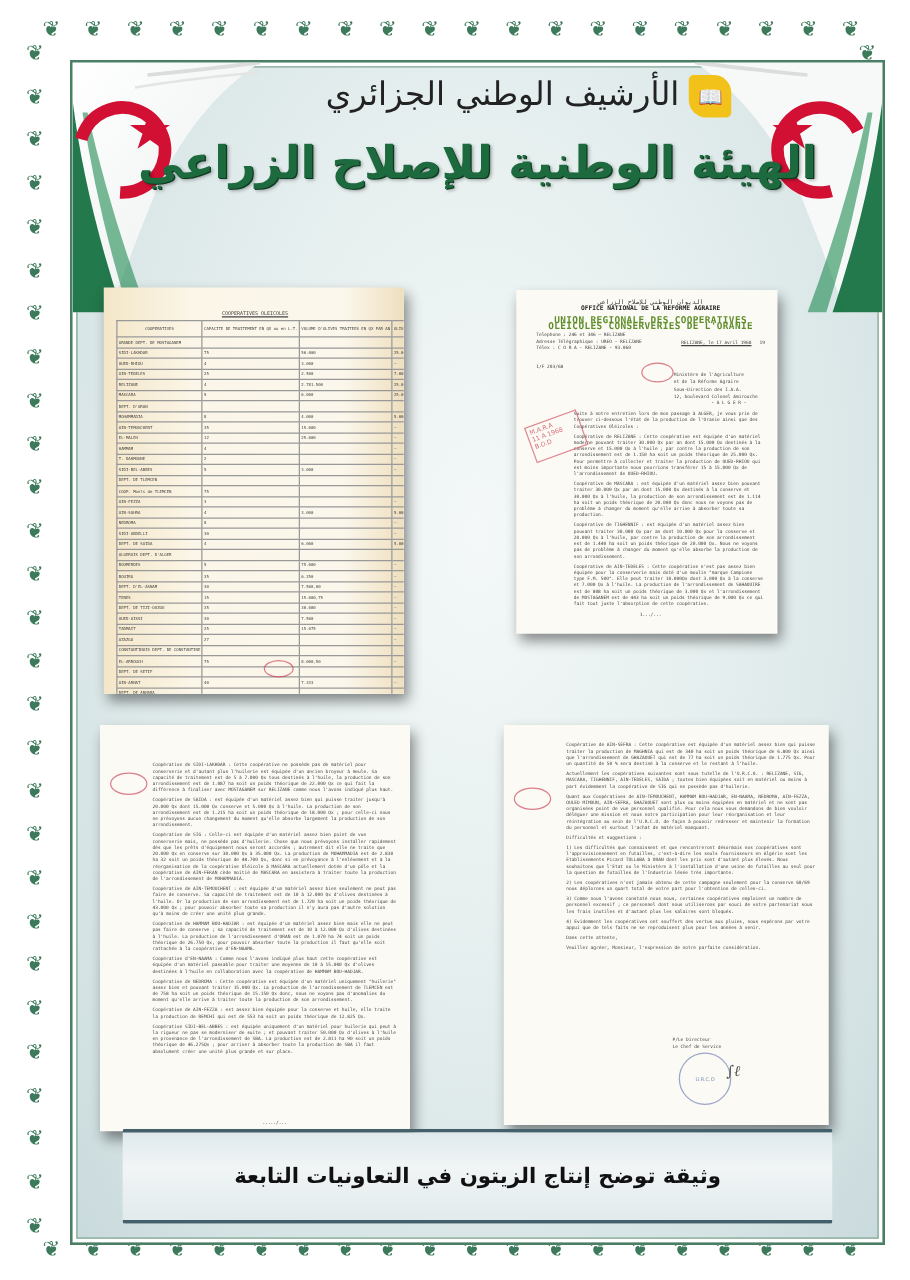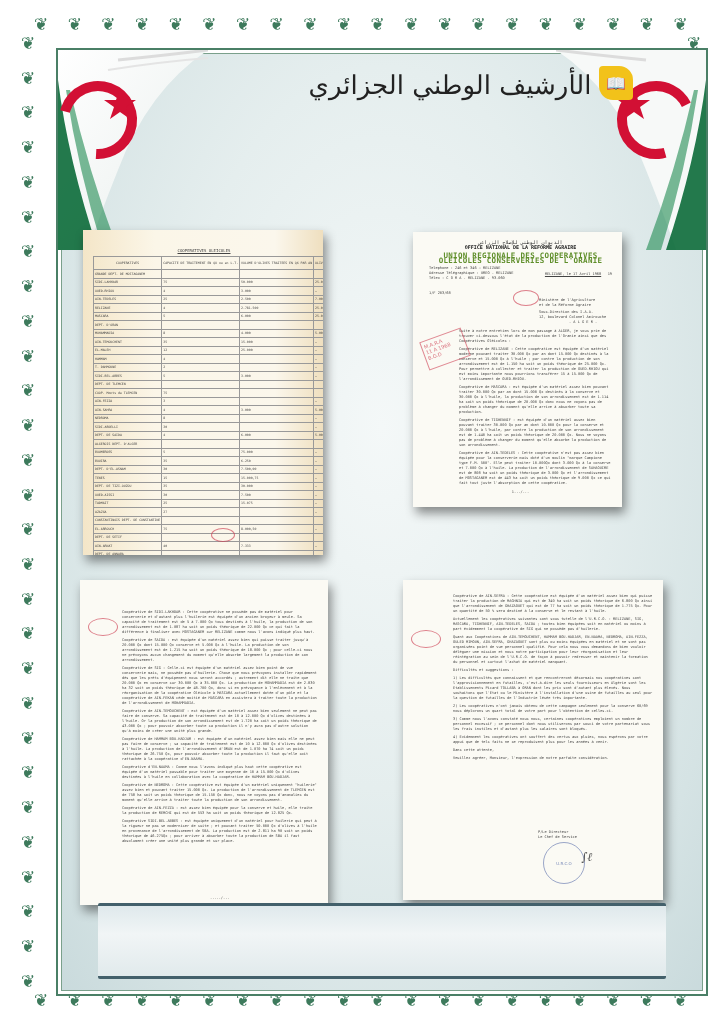--- a/index.html
+++ b/index.html
@@ -10,21 +10,21 @@
   .orn-row.bottom{bottom:0;}
   .orn-col{position:absolute;top:22px;bottom:22px;width:24px;display:flex;flex-direction:column;justify-content:space-between;align-items:center;overflow:hidden;}
   .orn-col.left{left:0;}
   .orn-col.right{right:0;}
   .orn{color:#3d7a5c;font-size:17px;line-height:18px;font-family:"DejaVu Sans",sans-serif;}
   .inner{position:absolute;left:40px;top:36px;width:648px;height:944px;border:2px solid #4a7f66;box-shadow:inset 0 0 0 3px #fff, inset 0 0 0 4px #7aa08b;
     background:radial-gradient(ellipse at 50% 40%, #f4f8f8 0%, #e5eeee 45%, #d5e3e4 80%, #c9dadc 100%);overflow:hidden;}
   .flag{position:absolute;top:0;width:150px;height:200px;}
   .flag.left{left:0;}
   .flag.right{right:0;}
-  .header-archive{position:absolute;left:195px;top:10px;width:340px;height:40px;display:flex;align-items:flex-end;justify-content:center;gap:8px;margin-left:48px;}
+  .header-archive{position:absolute;left:195px;top:10px;width:340px;height:40px;display:flex;align-items:flex-start;justify-content:center;gap:8px;}
   .archive-title{font-family:"DejaVu Serif",serif;font-size:26px;color:#222;direction:rtl;letter-spacing:1px;}
   .logo{width:34px;height:34px;background:#f2c21a;border-radius:4px 14px 4px 14px;display:flex;align-items:center;justify-content:center;color:#222;font-size:16px;}
   .main-title{position:absolute;left:0;right:0;top:60px;text-align:center;font-family:"DejaVu Sans",sans-serif;font-weight:bold;font-size:36px;color:#1d6a3e;direction:rtl;text-shadow:1px 1px 0 #0d3a20,2px 2px 3px rgba(0,0,0,.35);}
   .doc{position:absolute;background:#fbfaf4;box-shadow:3px 6px 10px rgba(0,0,0,.45);overflow:hidden;}
   .doc1{left:25px;top:180px;width:240px;height:325px;background:linear-gradient(90deg,#f4e6c8 0%,#fbf6e8 30%,#fbf7ec 80%,#efdfbf 100%);}
   .doc2{left:355px;top:182px;width:209px;height:275px;}
   .doc3{left:22px;top:530px;width:248px;height:325px;}
   .doc4{left:345px;top:530px;width:260px;height:320px;}
   .tbl{position:absolute;left:10px;top:18px;right:8px;font-family:"DejaVu Sans Mono",monospace;font-size:3.2px;color:#444;}
   .tbl-title{text-align:center;font-size:4px;text-decoration:underline;margin-bottom:3px;}
@@ -177,20 +177,21 @@
       <path d="M138,40 Q120,120 90,200 L105,200 Q130,120 142,40 Z" fill="#1f8a52" opacity=".6"></path>
       <circle cx="100" cy="70" r="34" fill="none" stroke="#d21034" stroke-width="10" stroke-dasharray="150 60" transform="rotate(80 100 70)"></circle>
       <polygon points="78,38 82,50 94,50 84,57 88,69 78,62 68,69 72,57 62,50 74,50" fill="#d21034"></polygon>
       <path d="M90,10 Q40,5 0,0" stroke="#dcdcdc" stroke-width="3" fill="none"></path>
     </svg>
 
     <div class="header-archive">
       <span class="archive-title">الأرشيف الوطني الجزائري</span>
       <span class="logo">📖</span>
     </div>
+    <div class="main-title">الهيئة الوطنية للإصلاح الزراعي</div>
 
     <div class="doc doc1">
       <div class="tbl">
         <div class="tbl-title">COOPERATIVES OLEICOLES</div>
         <table>
           <thead>
               <tr id="thead-row">
                 <th>COOPERATIVES</th>
                 <th>CAPACITE DE TRAITEMENT EN QX ou en L.T.</th>
                 <th>VOLUME D'OLIVES TRAITEES EN QX PAR AN</th>
@@ -478,15 +479,16 @@
       <div class="stamp" style="left:8px;top:50px;width:28px;height:16px;"></div>
       <div class="letter" style="top:250px;left:135px;right:auto;">
         <div>P/Le Directeur</div>
         <div>Le Chef de Service</div>
       </div>
       <div class="stamp-blue" style="left:140px;top:262px;width:40px;height:40px;">U.R.C.O</div>
       <div class="sig" style="left:178px;top:270px;">∫ℓ</div>
     </div>
 
     <div class="caption">
+      <div class="caption-line">وثيقة توضح إنتاج الزيتون في التعاونيات التابعة</div>
     </div>
   </div>
 </div>
 
 </body></html>

